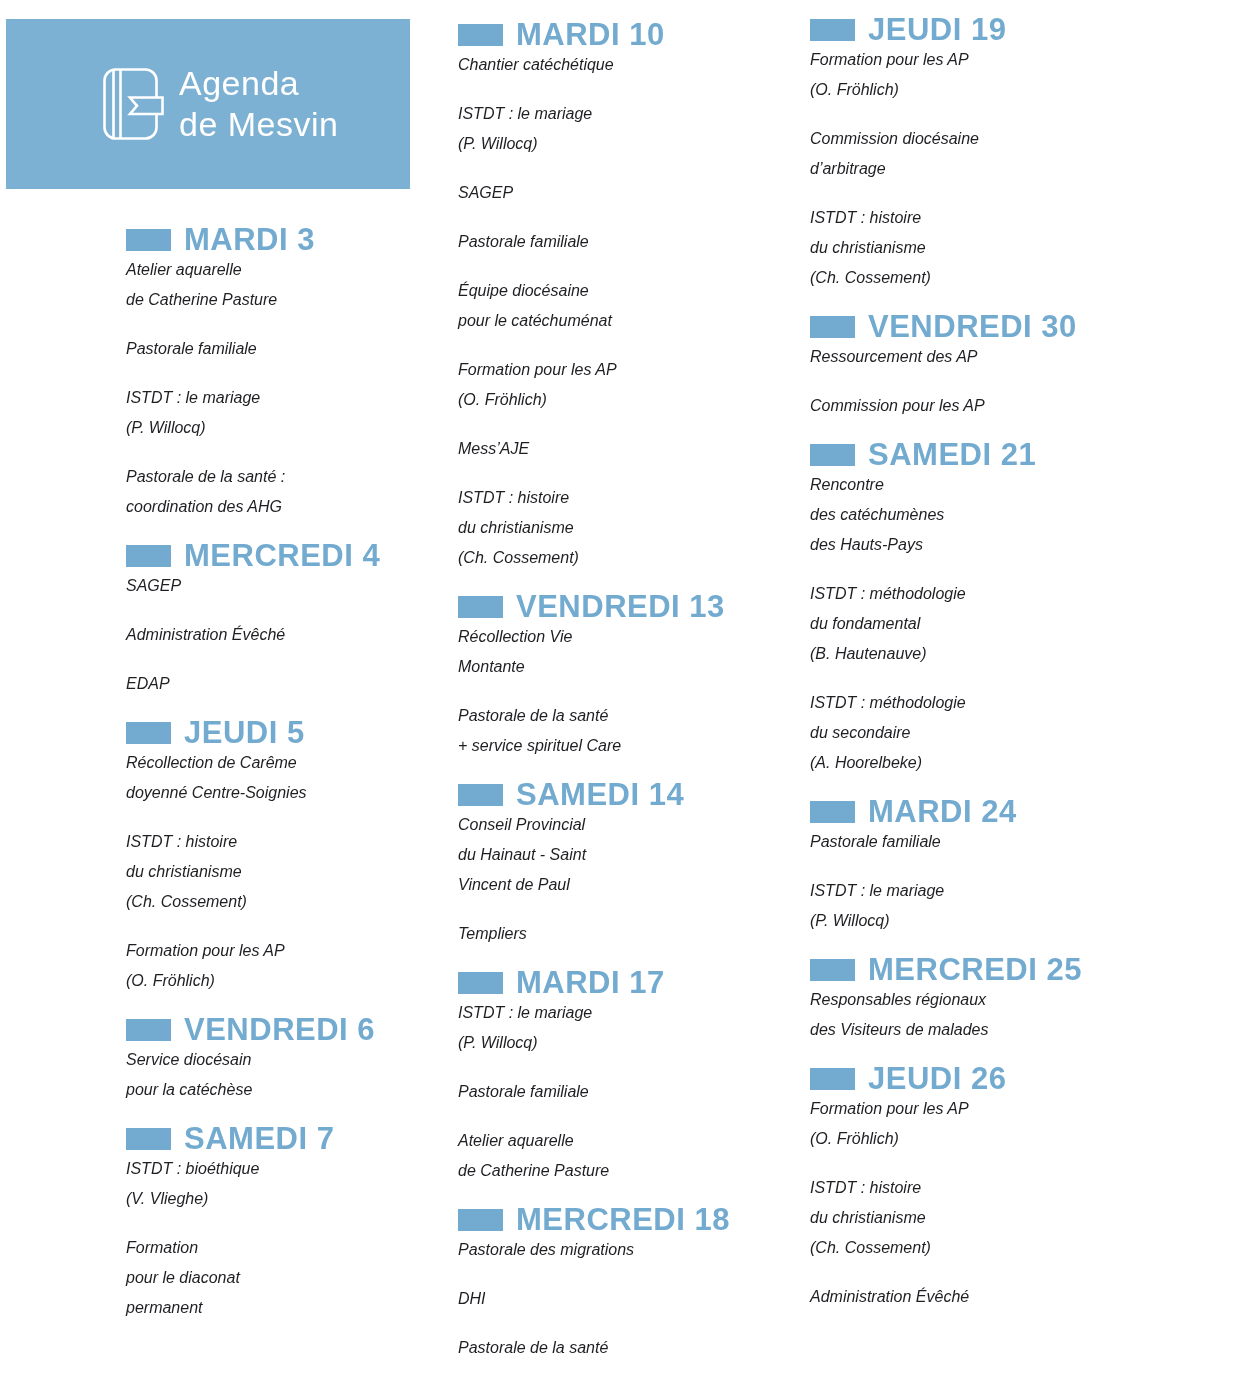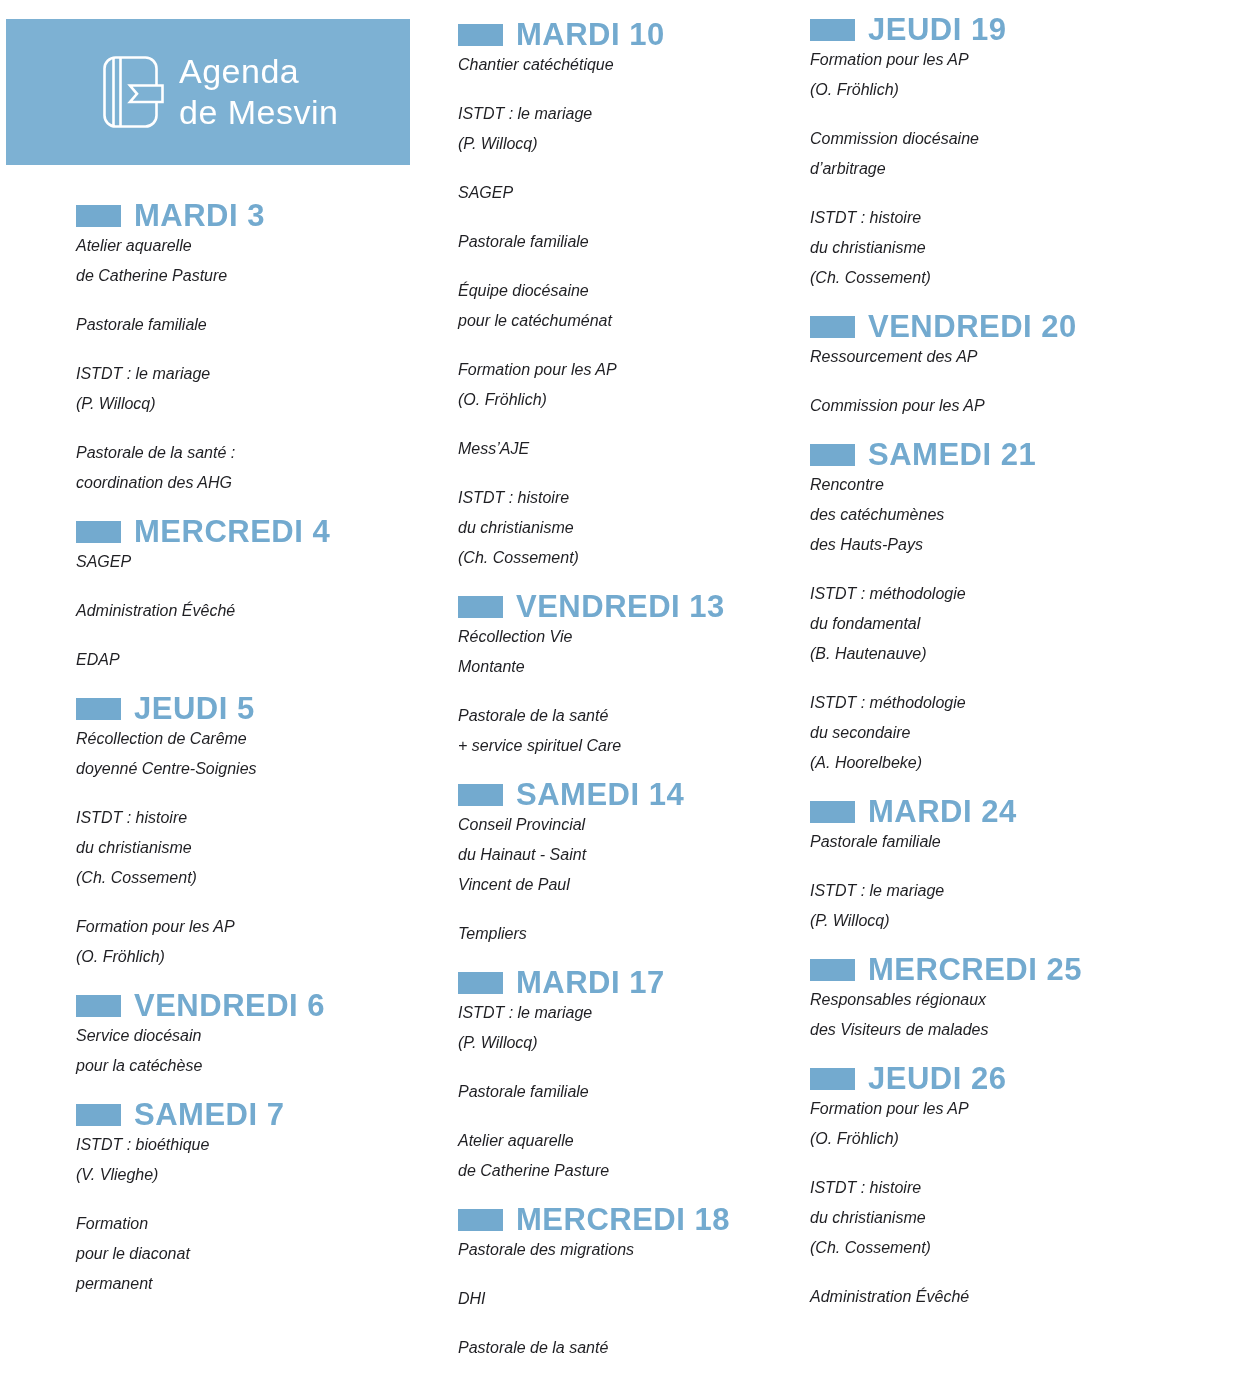--- a/index.html
+++ b/index.html
@@ -16,35 +16,35 @@
   }
   .page{position:relative;width:1241px;height:1389px;overflow:hidden;background:#fff;}
 
   .col{position:absolute;top:0;}
   .col1{left:6px;width:404px;}
   .col2{left:458px;width:345px;padding-top:20px;}
   .col3{left:810px;width:350px;padding-top:15px;}
 
   .banner{
     margin-top:19px;
-    width:404px;height:146px;
+    width:404px;height:170px;
     background:var(--banner);
     display:flex;align-items:center;
     padding-left:97px;
   }
   .banner-icon{flex:0 0 auto;display:block;line-height:0;}
   .banner-title{
     margin-left:14px;
     color:#ffffff;
     font-size:34px;line-height:41px;
     letter-spacing:0.5px;
     white-space:pre-line;
   }
 
-  .col1 .day-list{margin-left:70px;margin-top:36px;}
+  .col1 .day-list{margin-left:120px;margin-top:36px;}
 
   .day{margin:0 0 2px 0;}
   .day-header{
     display:flex;align-items:center;gap:13px;
     margin:0;padding:0;
     font-size:31px;line-height:30px;font-weight:bold;
     color:var(--accent);
     letter-spacing:0.5px;
   }
   .day-marker{
@@ -213,21 +213,21 @@
 (O. Fröhlich)</p>
           <p class="event">Commission diocésaine
 d’arbitrage</p>
           <p class="event">ISTDT : histoire
 du christianisme
 (Ch. Cossement)</p>
         </section>
         <section class="day">
     <h3 class="day-header">
       <span class="day-marker"></span>
-      <span class="day-label">VENDREDI 20</span>
+      <span class="day-label">VENDREDI 30</span>
     </h3>
   <p class="event">Ressourcement des AP</p>
           <p class="event">Commission pour les AP</p>
         </section>
         <section class="day">
     <h3 class="day-header">
       <span class="day-marker"></span>
       <span class="day-label">SAMEDI 21</span>
     </h3>
   <p class="event">Rencontre

